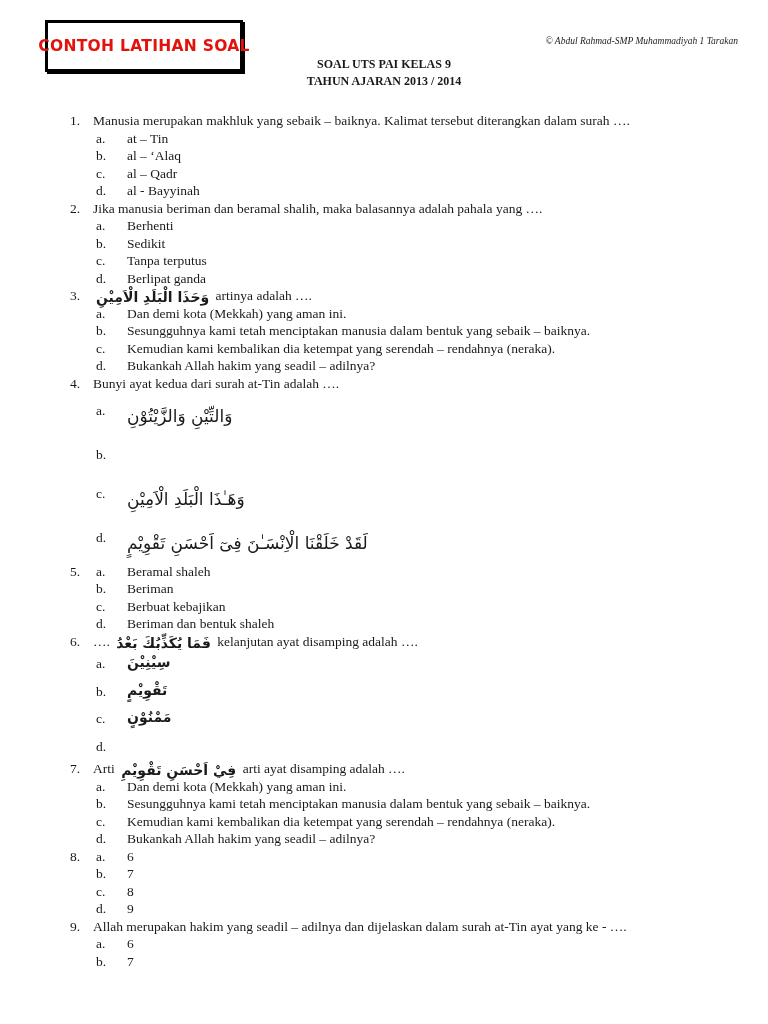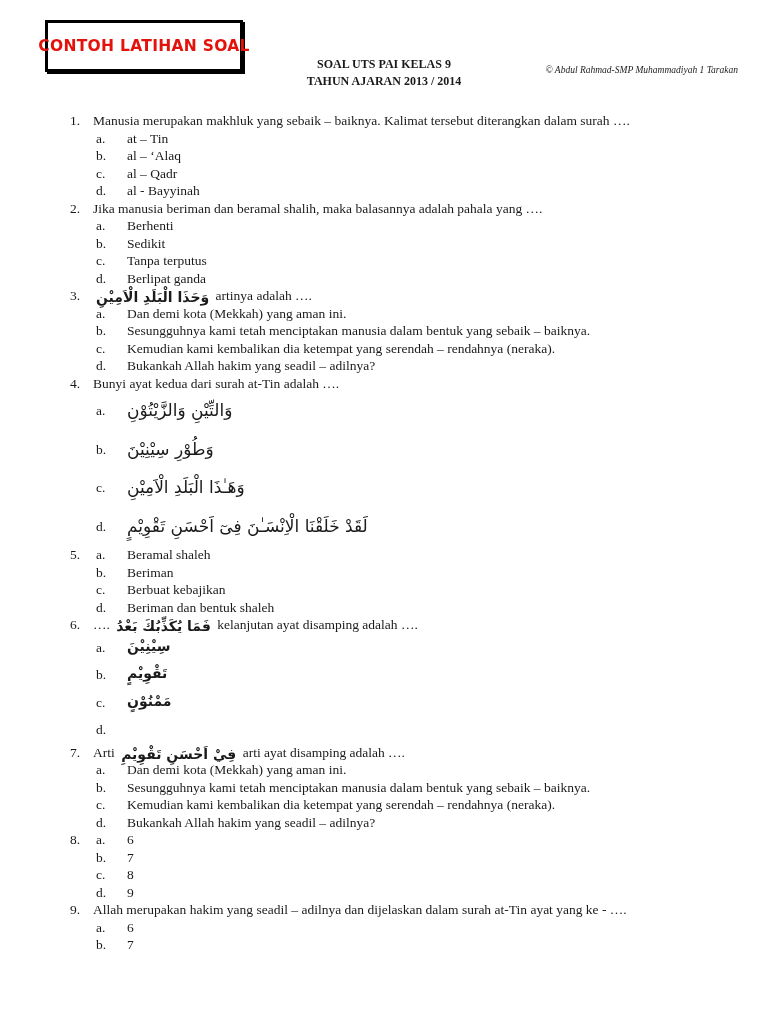--- a/index.html
+++ b/index.html
@@ -30,21 +30,20 @@
     font-weight:700;font-size:15.5px;letter-spacing:.3px;
     color:#e3120b;
     transform:scaleY(1.05);
     white-space:nowrap;
   }
   .copyright{
     position:absolute;right:30px;top:36px;
     font-size:9.5px;font-style:italic;
     font-family:"Liberation Serif", serif;
     color:#222;
-    margin-top:29px;
   }
   .title{
     position:absolute;left:0;right:0;top:56px;
     text-align:center;font-weight:700;font-size:12px;line-height:16.5px;
   }
   
   .questions{margin:2px 28px 0 70px;}
   .q{display:flex;font-size:13.5px;line-height:17.5px;}
   .q-num{width:23px;flex:0 0 23px;}
   .q-body{flex:1;}
@@ -53,21 +52,21 @@
   .opt-letter{width:31px;flex:0 0 31px;padding-left:3px;}
   .opt-text{flex:1;}
   
   .ar{
     font-family:"DejaVu Sans", sans-serif;
     direction:rtl;unicode-bidi:embed;
     line-height:1;
   }
   .q-ar{font-size:14px;font-weight:700;vertical-align:-2px;padding:0 3px;}
   .opts--ar-lg .opt{padding:10px 0 11px;}
-  .opts--ar-lg .opt-text{font-size:17px;font-weight:400;}
+  .opts--ar-lg .opt-text{font-size:17px;font-weight:400;margin-top:6px;}
   .opts--ar-sm .opt{padding:5px 0 5px;}
   .opts--ar-sm .opt-text{font-size:14px;font-weight:700;}
   .opts--ar-lg .opt-text.ar, .opts--ar-sm .opt-text.ar{text-align:left;}
 </style>
 </head>
 <body>
 
 <div class="page">
 
   <div class="header">
@@ -171,21 +170,20 @@
     <div class="q-body">
       <div class="q-text"><span class="q-pre">Bunyi ayat kedua dari surah at-Tin adalah ….</span><span class="q-post"></span></div>
       <div class="opts opts--ar-lg">
   <div class="opt">
     <span class="opt-letter">a.</span>
     <span class="opt-text ar" dir="rtl">وَالتِّيْنِ وَالزَّيْتُوْنِ</span>
   </div>
 
   <div class="opt">
     <span class="opt-letter">b.</span>
-    <span class="opt-text ar" dir="rtl">وَطُوْرِ سِيْنِيْنَ</span>
   </div>
 
   <div class="opt">
     <span class="opt-letter">c.</span>
     <span class="opt-text ar" dir="rtl">وَهَـٰذَا الْبَلَدِ الْاَمِيْنِ</span>
   </div>
 
   <div class="opt">
     <span class="opt-letter">d.</span>
     <span class="opt-text ar" dir="rtl">لَقَدْ خَلَقْنَا الْاِنْسَـٰنَ فِىٓ اَحْسَنِ تَقْوِيْمٍ</span>

